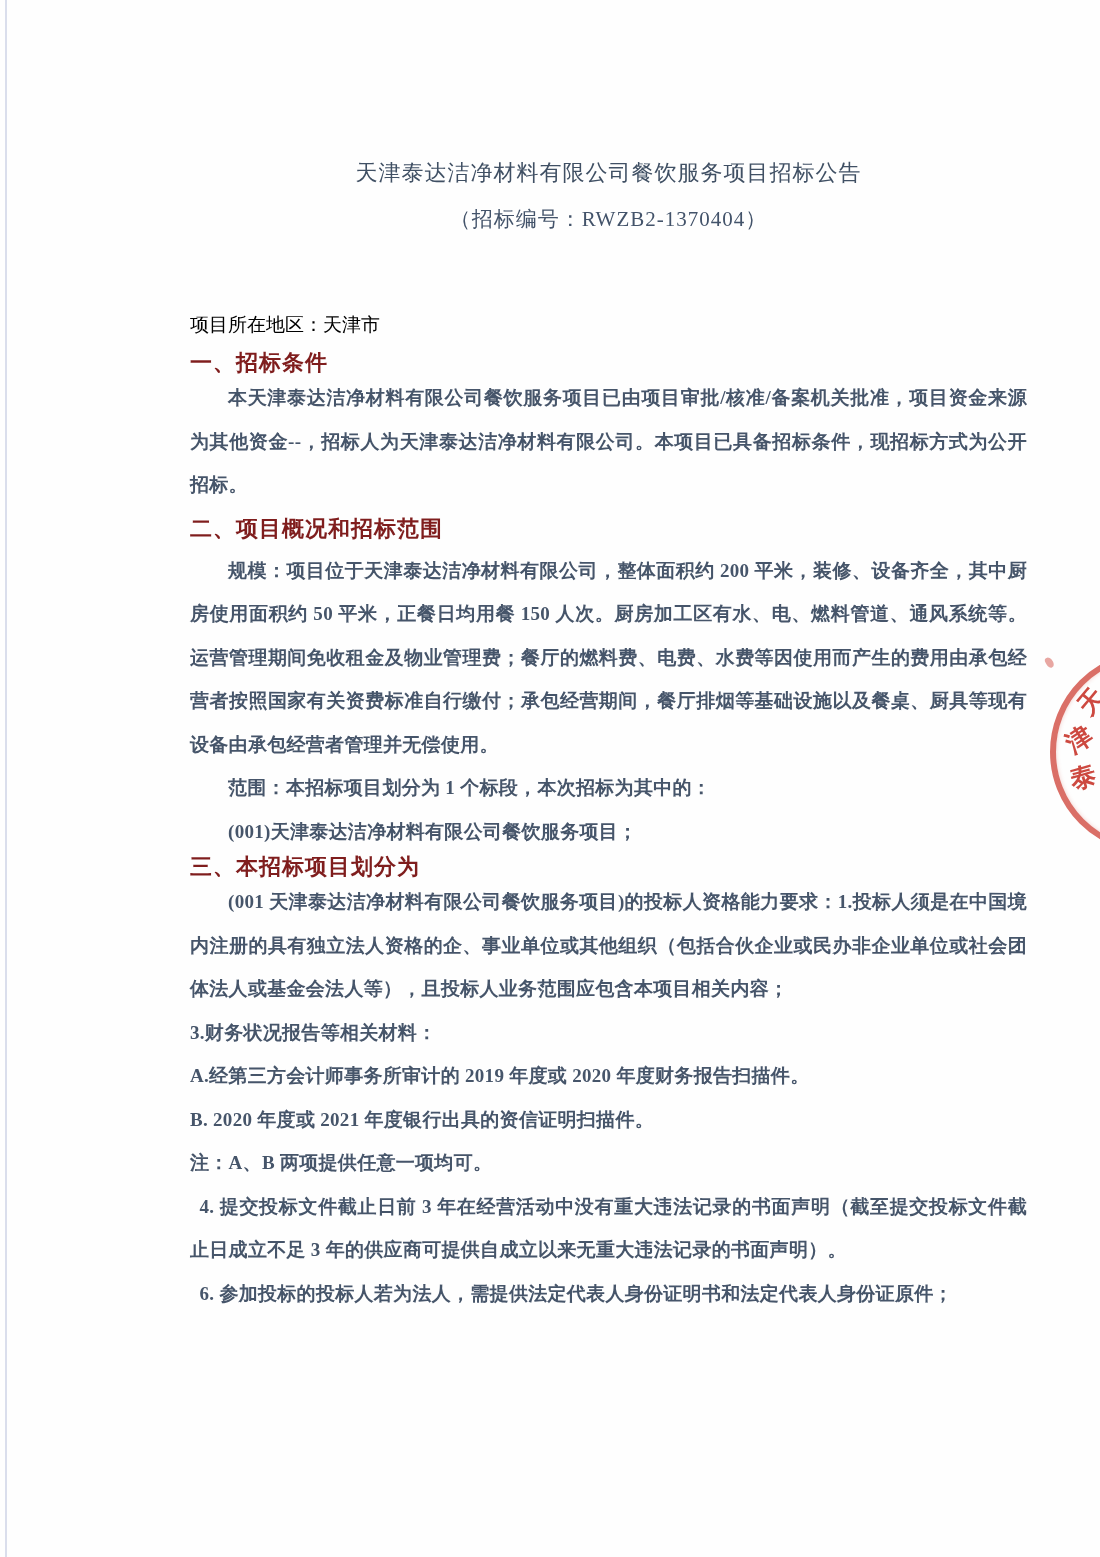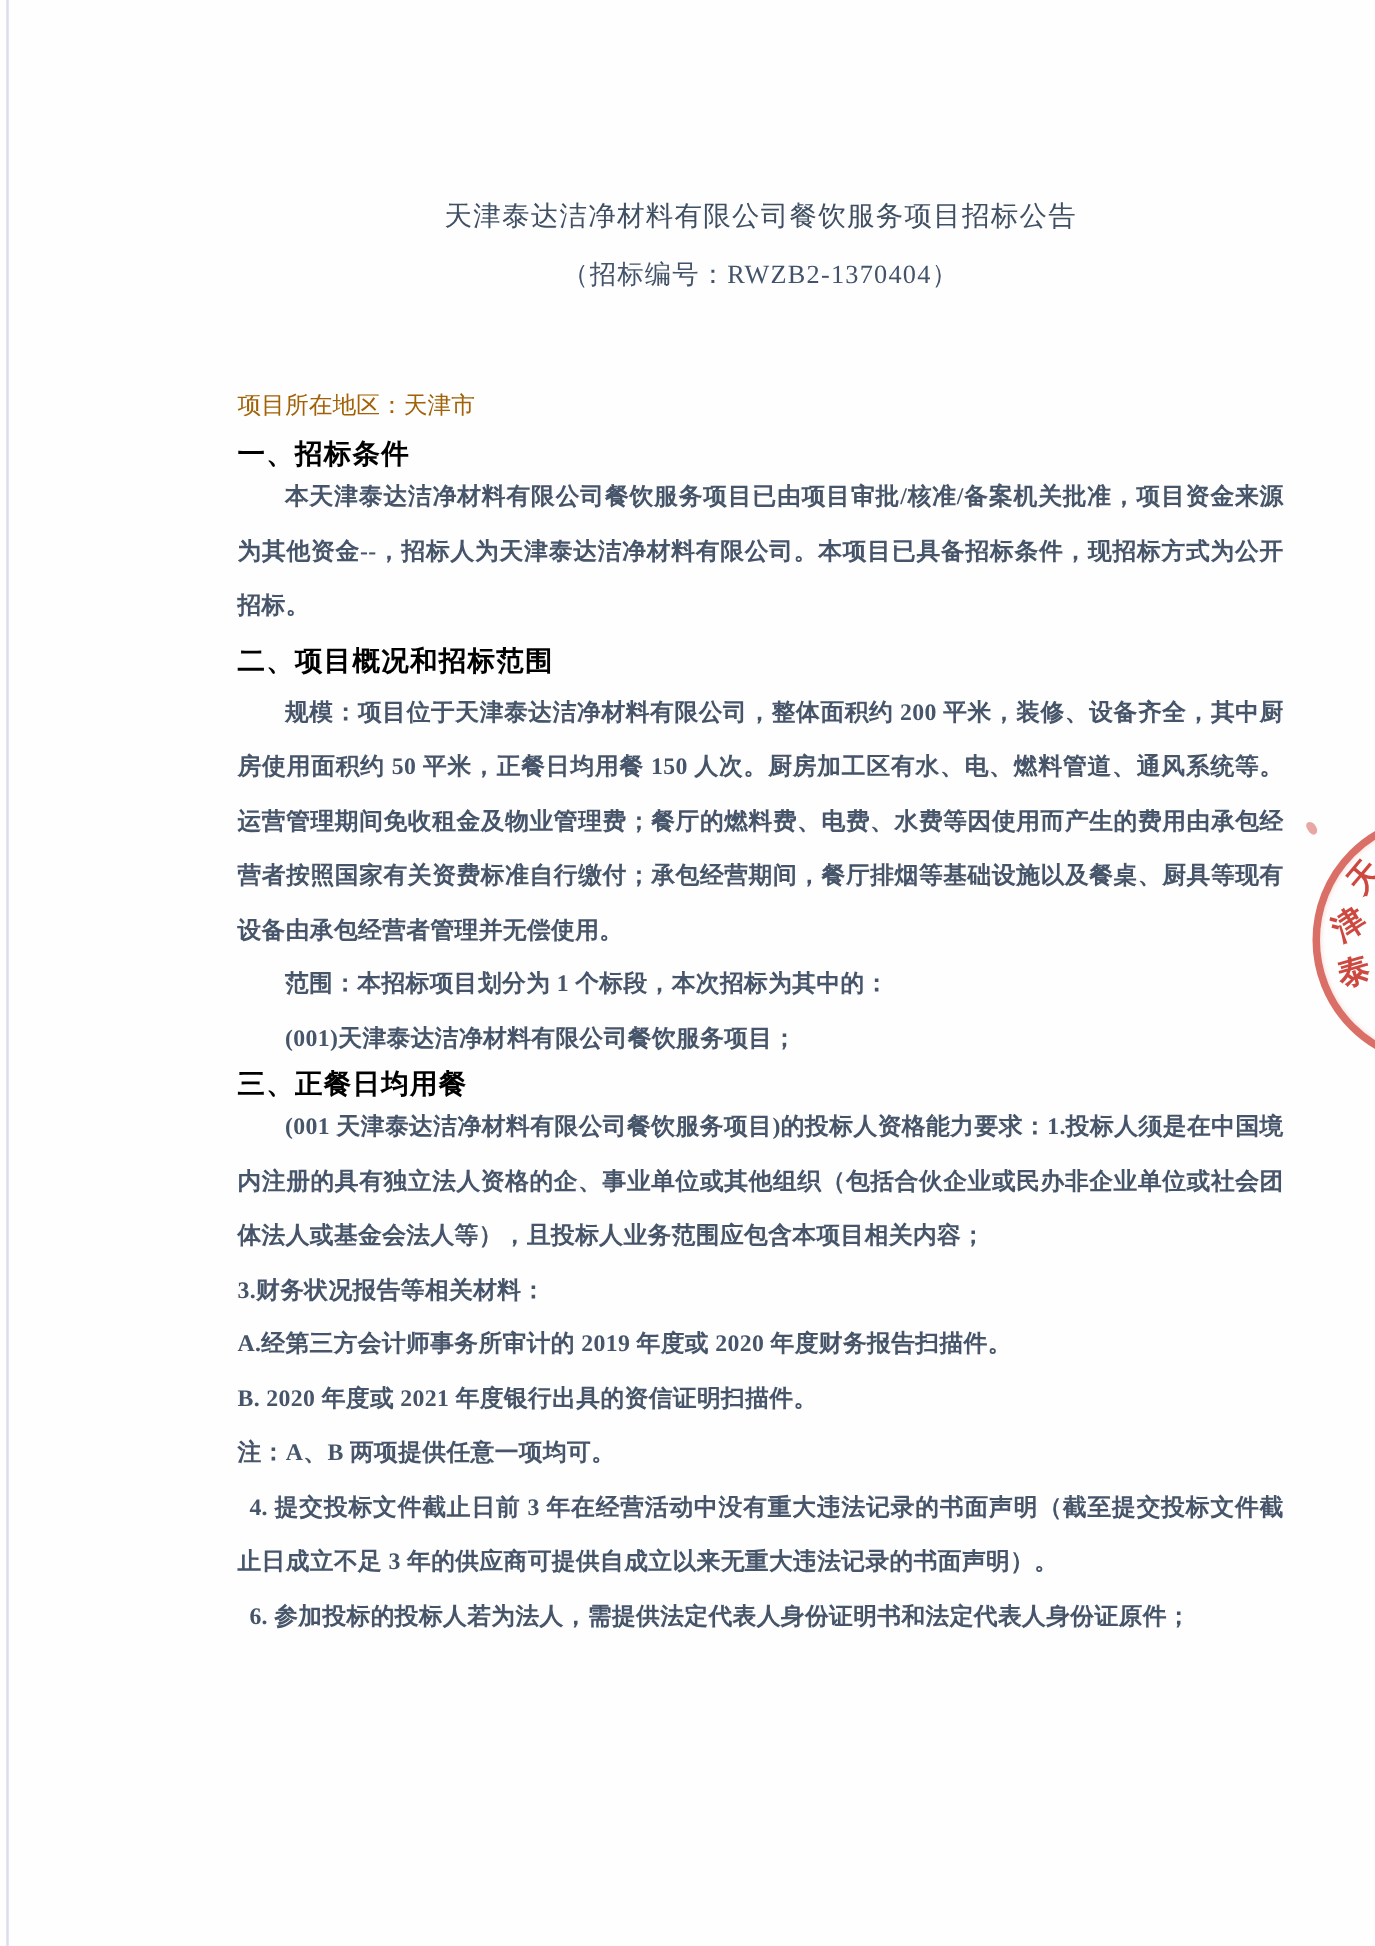--- a/index.html
+++ b/index.html
@@ -43,28 +43,28 @@
     font-size: 21px;
     line-height: 30px;
     text-align: center;
     letter-spacing: 1px;
     color: #43536a;
   }
   .location {
     margin: 76px 0 0 0;
     font-size: 19px;
     line-height: 30px;
-    color: #a16207;
+    color: #000000;
   }
   .sec-heading {
     font-size: 22px;
     line-height: 30px;
     font-weight: bold;
     font-family: "Liberation Sans", "DejaVu Sans", sans-serif;
-    color: #000000;
+    color: #7f1d1d;
     letter-spacing: 1px;
     margin: 0;
   }
   #h-sec1 { margin-top: 8px; }
   #h-sec2 { margin-top: 7px; }
   #h-sec3 { margin-top: -1px; }
   .para {
     font-size: 19px;
     line-height: 43.5px;
     margin: 0;
@@ -123,21 +123,21 @@
     <div class="location">项目所在地区：天津市</div>
 
     <h2 class="sec-heading" id="h-sec1">一、招标条件</h2>
     <p class="para indent m-neg">本天津泰达洁净材料有限公司餐饮服务项目已由项目审批/核准/备案机关批准，项目资金来源为其他资金--，招标人为天津泰达洁净材料有限公司。本项目已具备招标条件，现招标方式为公开招标。</p>
 
     <h2 class="sec-heading" id="h-sec2">二、项目概况和招标范围</h2>
     <p class="para indent m-sm">规模：项目位于天津泰达洁净材料有限公司，整体面积约 200 平米，装修、设备齐全，其中厨房使用面积约 50 平米，正餐日均用餐 150 人次。厨房加工区有水、电、燃料管道、通风系统等。运营管理期间免收租金及物业管理费；餐厅的燃料费、电费、水费等因使用而产生的费用由承包经营者按照国家有关资费标准自行缴付；承包经营期间，餐厅排烟等基础设施以及餐桌、厨具等现有设备由承包经营者管理并无偿使用。</p>
     <p class="para indent">范围：本招标项目划分为 1 个标段，本次招标为其中的：</p>
     <p class="para indent">(001)天津泰达洁净材料有限公司餐饮服务项目；</p>
 
-    <h2 class="sec-heading" id="h-sec3">三、正餐日均用餐</h2>
+    <h2 class="sec-heading" id="h-sec3">三、本招标项目划分为</h2>
     <p class="para indent m-neg">(001 天津泰达洁净材料有限公司餐饮服务项目)的投标人资格能力要求：1.投标人须是在中国境内注册的具有独立法人资格的企、事业单位或其他组织（包括合伙企业或民办非企业单位或社会团体法人或基金会法人等），且投标人业务范围应包含本项目相关内容；</p>
     <p class="para">3.财务状况报告等相关材料：</p>
     <p class="para">A.经第三方会计师事务所审计的 2019 年度或 2020 年度财务报告扫描件。</p>
     <p class="para">B. 2020 年度或 2021 年度银行出具的资信证明扫描件。</p>
     <p class="para">注：A、B 两项提供任意一项均可。</p>
     <p class="para indent-sm">4. 提交投标文件截止日前 3 年在经营活动中没有重大违法记录的书面声明（截至提交投标文件截止日成立不足 3 年的供应商可提供自成立以来无重大违法记录的书面声明）。</p>
     <p class="para indent-sm">6. 参加投标的投标人若为法人，需提供法定代表人身份证明书和法定代表人身份证原件；</p>
   </div>
 
   <div class="stamp"></div>

